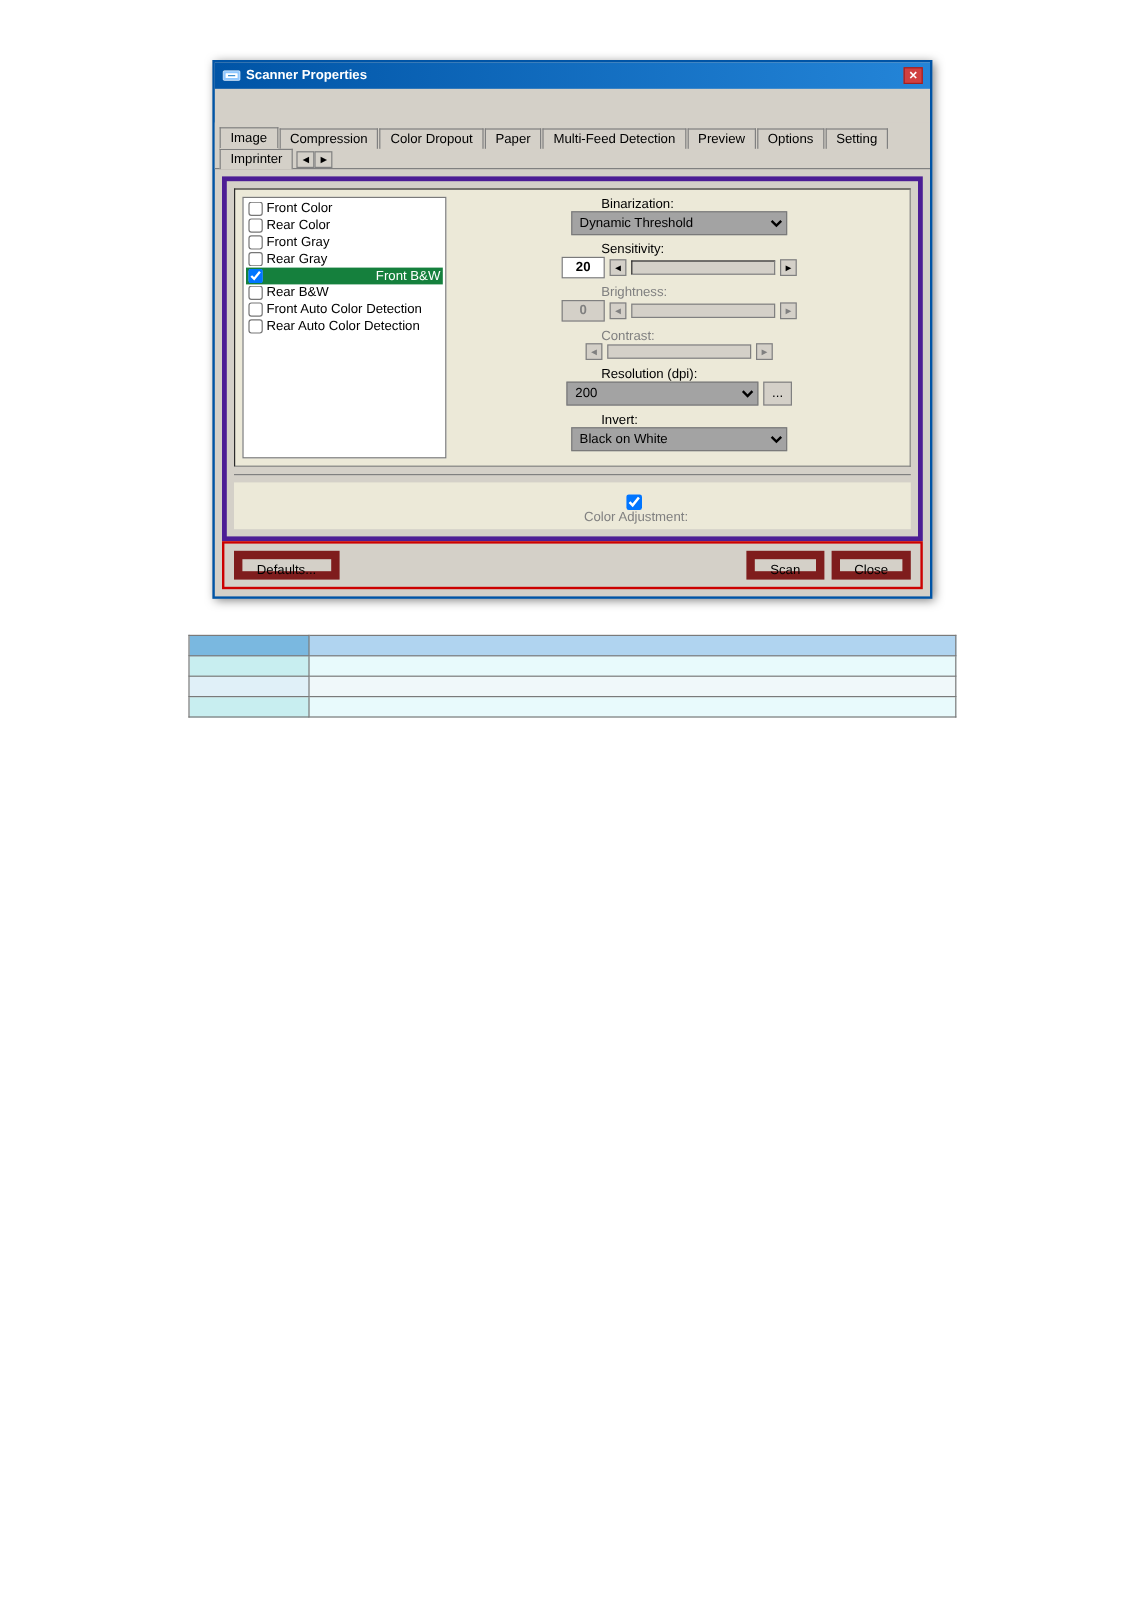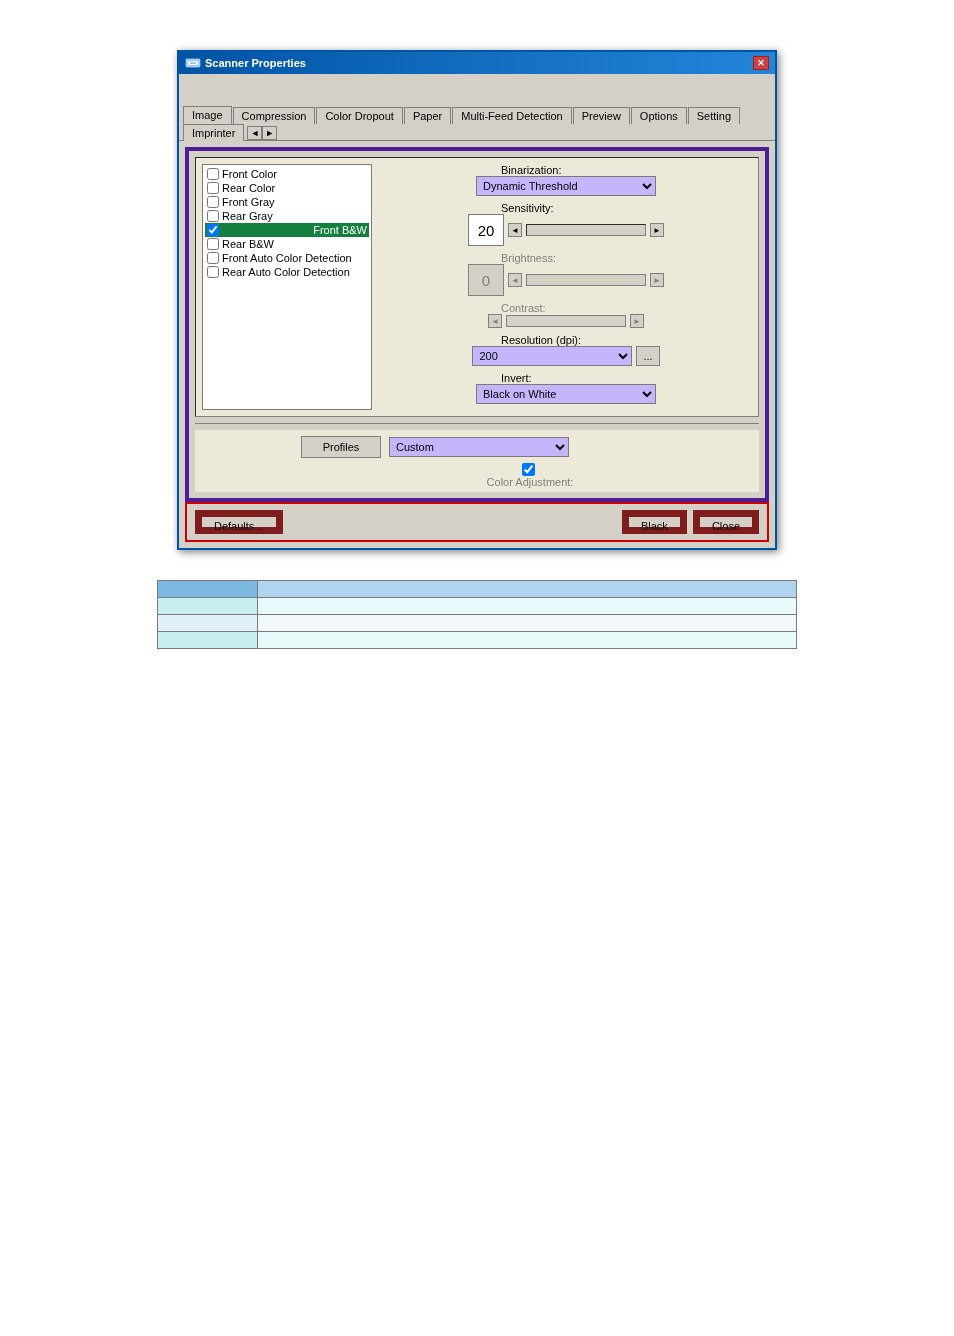--- a/index.html
+++ b/index.html
@@ -183,21 +183,21 @@
 
     .setting-control {
       flex: 1;
       display: flex;
       align-items: center;
       gap: 4px;
     }
 
     .select-control {
       border: 1px solid #7a7a7a;
-      background: #c4b5fd;
+      background: #a3a3a3;
       font-size: 11px;
       padding: 1px 2px;
       height: 20px;
     }
 
     .select-wide {
       width: 180px;
     }
 
     .select-medium {
@@ -208,26 +208,27 @@
       display: flex;
       align-items: center;
       gap: 4px;
     }
 
     .slider-value-box {
       border: 1px solid #7a7a7a;
       background: #ffffff;
       width: 36px;
       height: 18px;
-      font-size: 15px;
+      font-size: 11px;
       text-align: center;
-      padding: 15px;
+      padding: 1px;
       display: flex;
       align-items: center;
       justify-content: center;
+      font-weight: bold;
     }
 
     .slider-arrow {
       width: 14px;
       height: 14px;
       border: 1px solid #808080;
       background: #d4d0c8;
       cursor: pointer;
       display: flex;
       align-items: center;
@@ -527,42 +528,34 @@
             </div>
 
           </div>
         </div>
 
         <hr class="divider-line">
 
         <div class="scan-source-area">
 
 
-          <div class="scan-source-row">
-            <span class="scan-source-label"></span>
-            <button class="profiles-btn">Profiles</button>
-            <span style="width:8px;"></span>
-            <select class="select-control" style="width:180px;">
-              <option>Custom</option>
-            </select>
-          </div>
 
           <div class="color-adjustment-row">
             <input type="checkbox" checked="" style="">
             <span class="color-adjustment-label">Color Adjustment:</span>
           </div>
 
         </div>
 
       </div>
 
       <div class="dialog-buttons-area">
         <button class="btn">Defaults...</button>
         <div class="btn-group-right">
-          <button class="btn">Black</button>
+          <button class="btn">Scan</button>
           <button class="btn">Close</button>
         </div>
       </div>
 
     </div>
   </div>
 
   <table class="info-table">
     <tbody>
         <tr>

